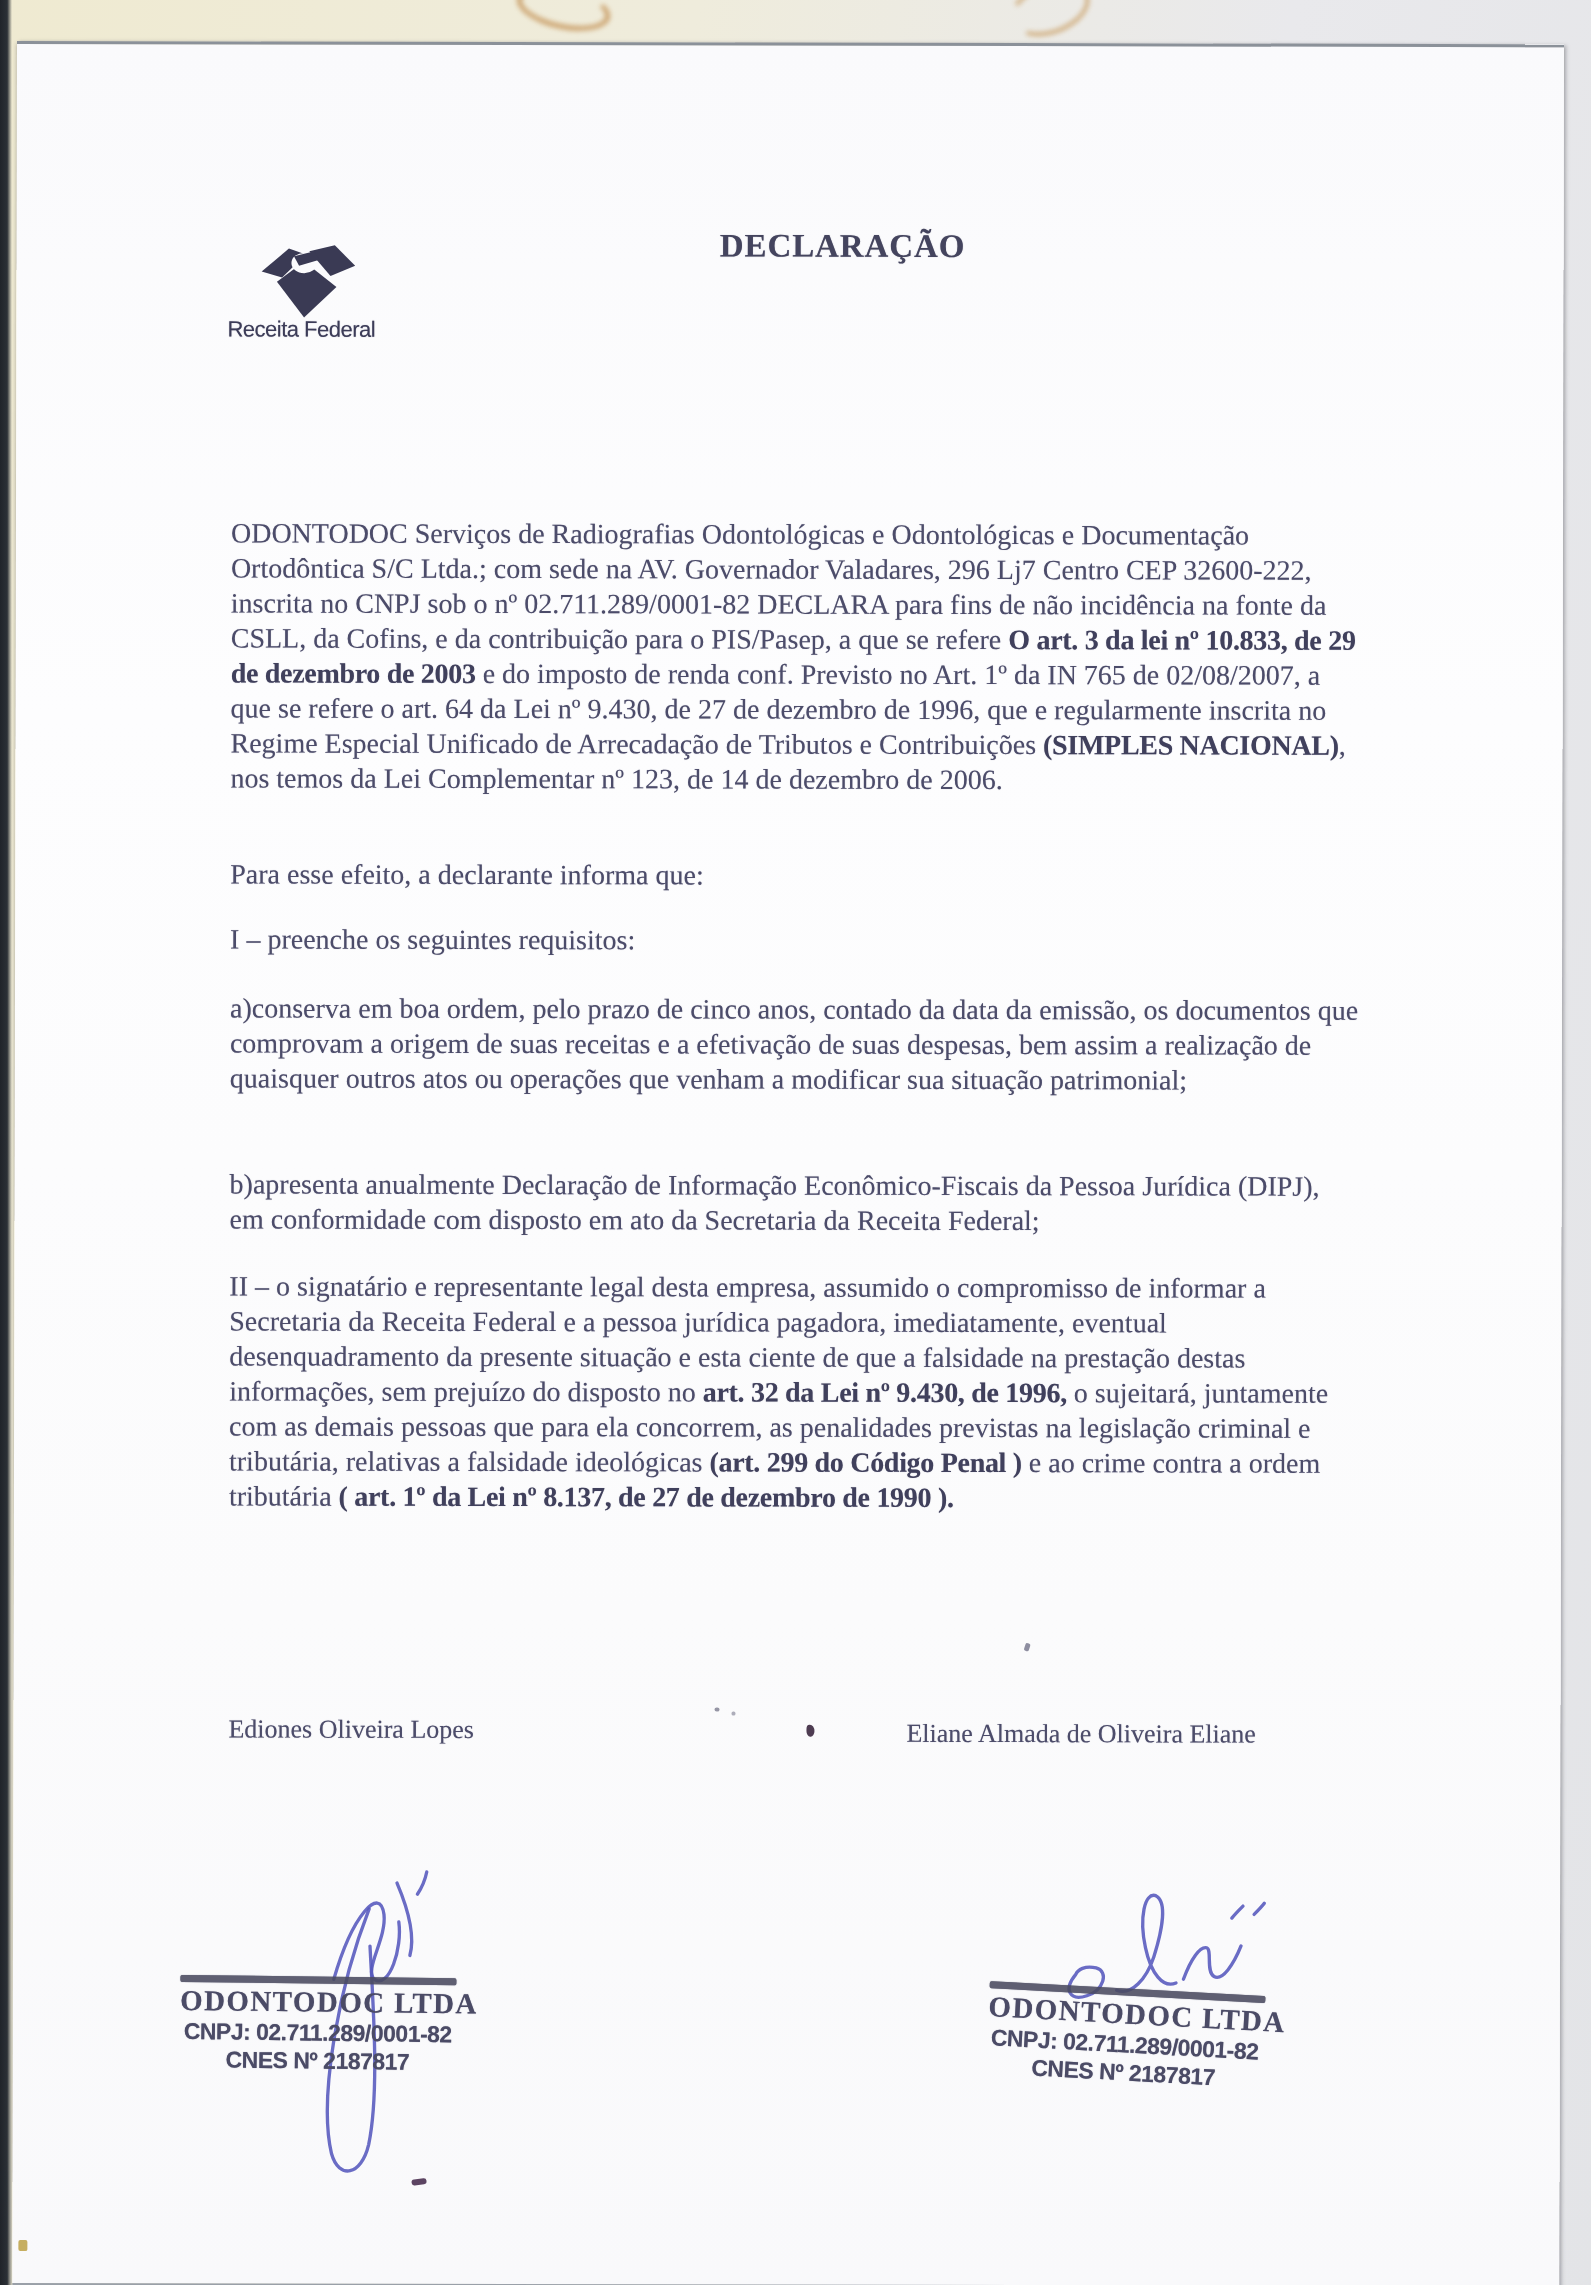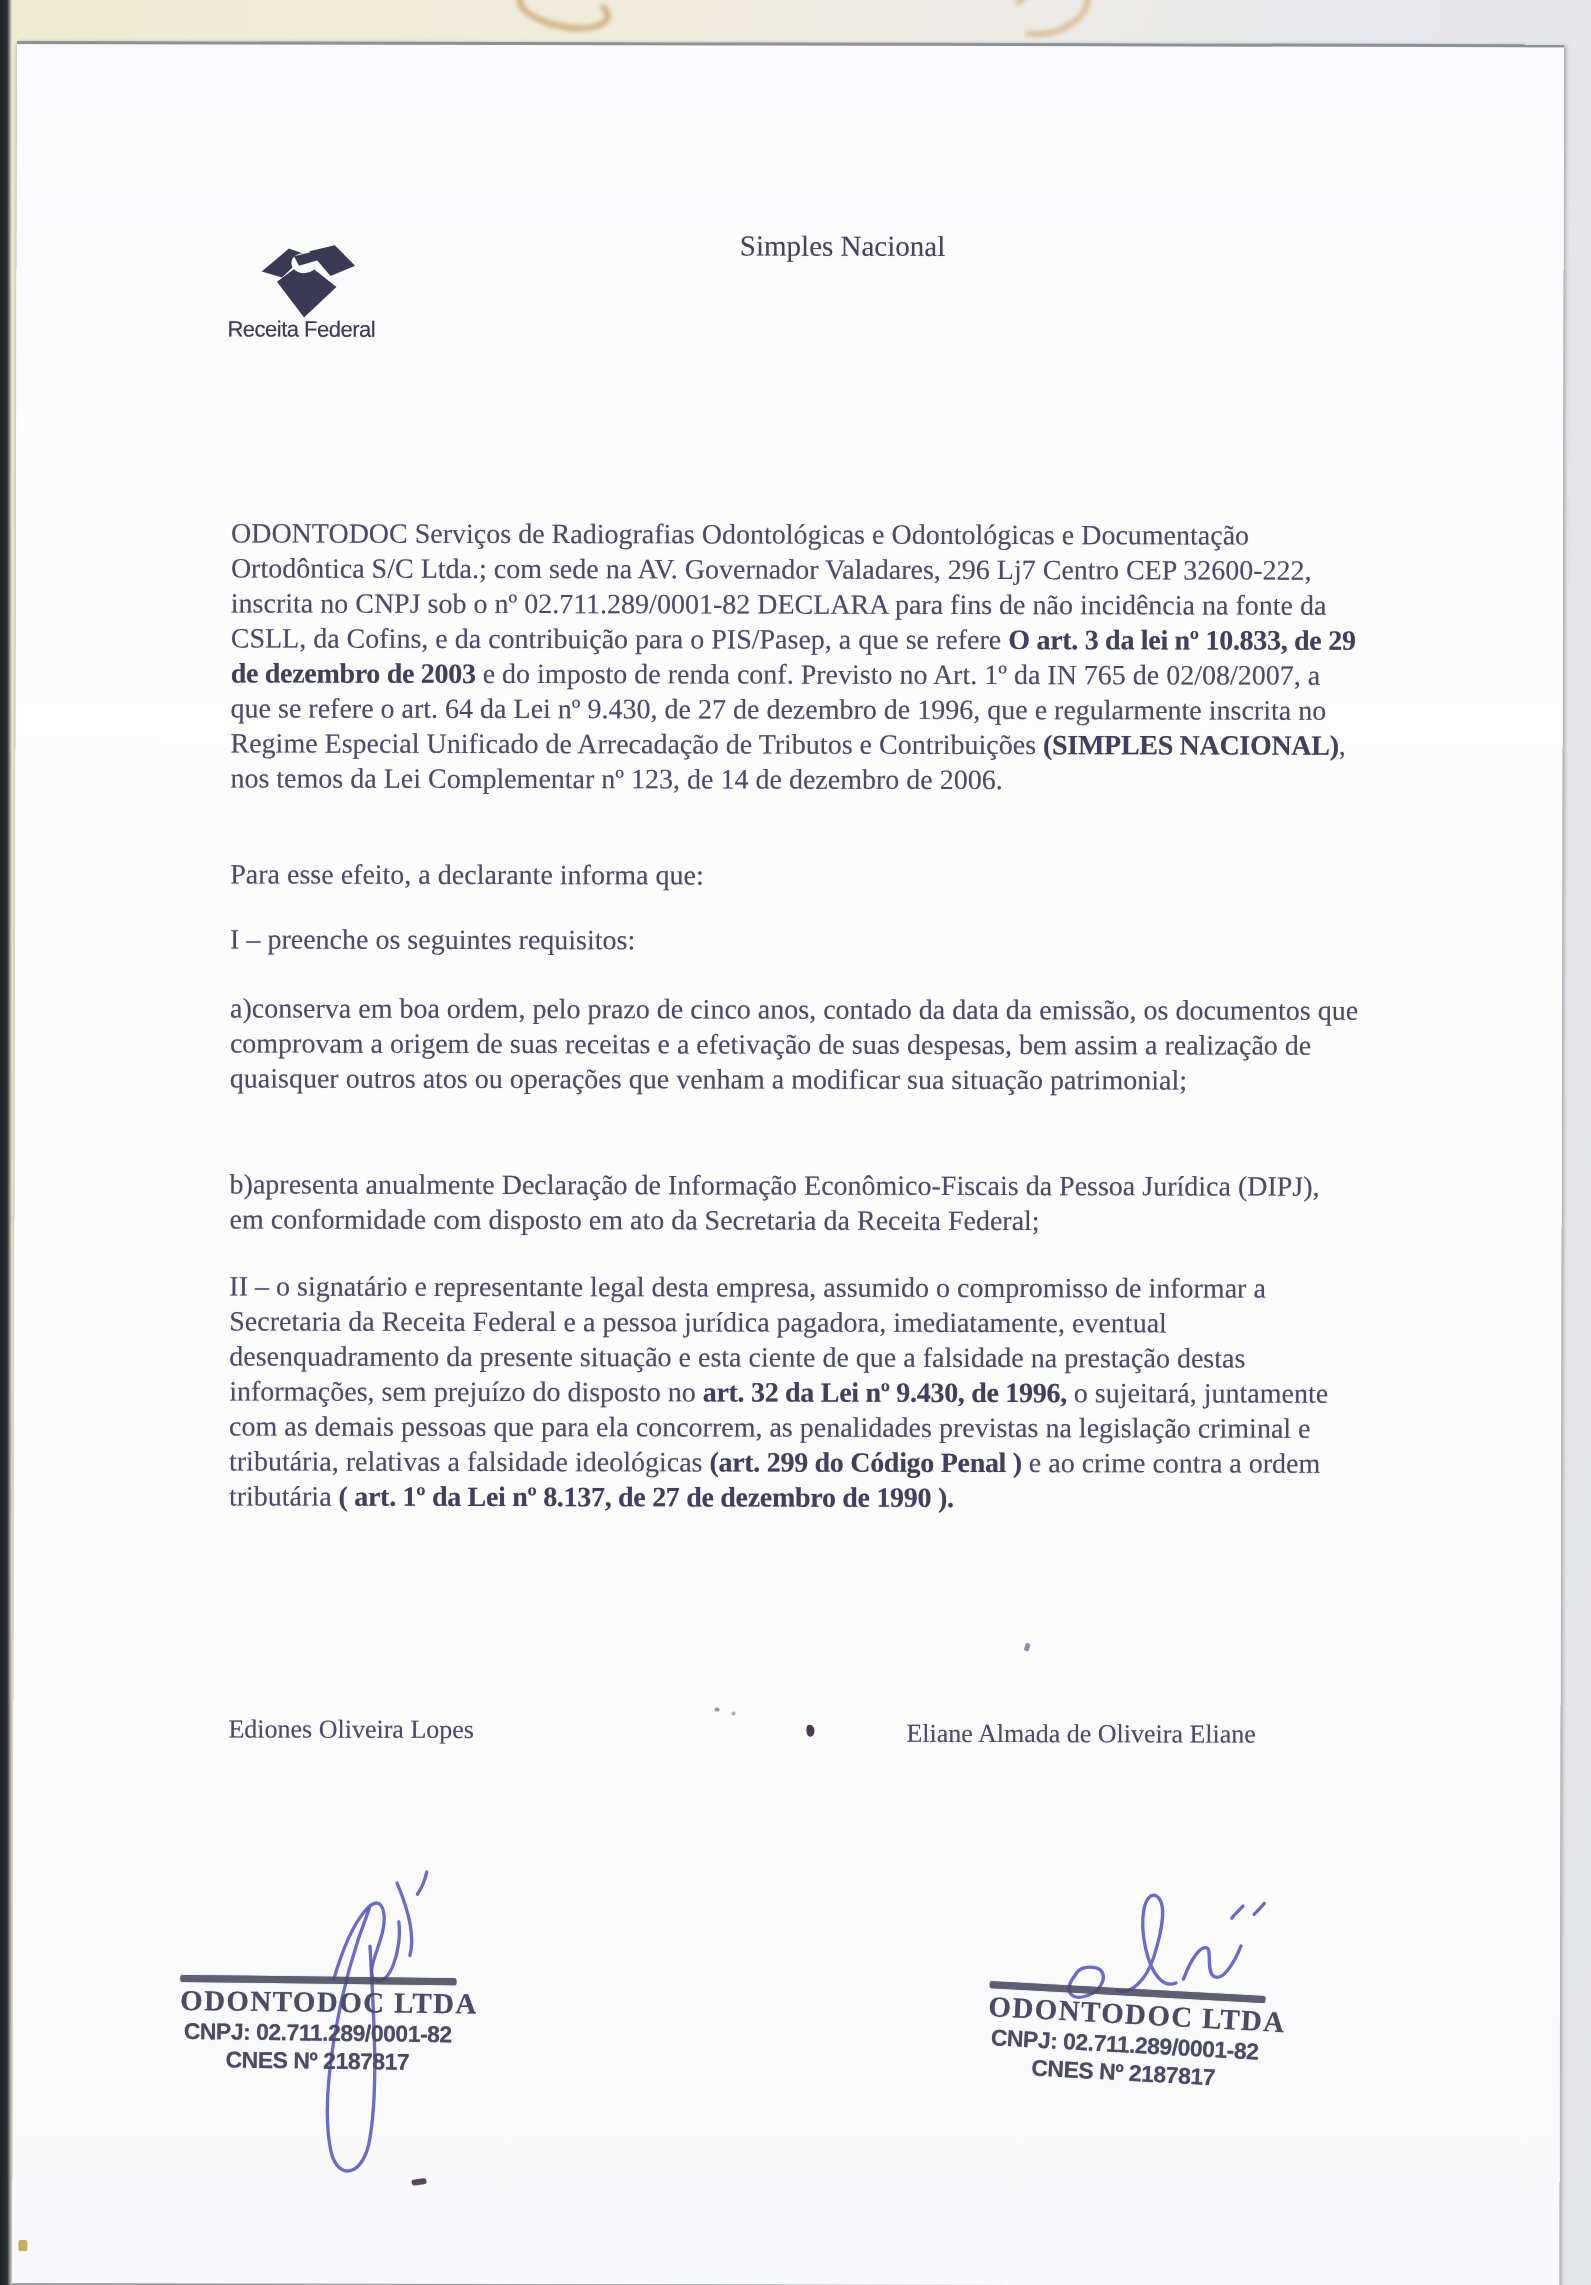--- a/index.html
+++ b/index.html
@@ -83,21 +83,21 @@
     <svg class="logo-mark" viewBox="0 0 130 100" xmlns="http://www.w3.org/2000/svg">
       <polygon points="14,40 46,13 66,20 38,47" fill="#3a3a54"></polygon>
       <polygon points="70,16 100,9 124,33 95,45" fill="#3a3a54"></polygon>
       <polygon points="32,52 64,28 102,58 64,94" fill="#3a3a54"></polygon>
       <ellipse cx="64" cy="30" rx="15" ry="12" fill="#fbfbfd"></ellipse>
       <polygon points="52,22 76,16 82,26 58,33" fill="#3a3a54"></polygon>
     </svg>
     <div class="logo-label">Receita Federal</div>
 
     <div class="titleblock">
-      <div class="doc-subtitle">Simples Nacional</div>
+      <div class="doc-title">DECLARAÇÃO</div>
     </div>
 
     <p class="para p1"><span>ODONTODOC Serviços de Radiografias Odontológicas e Odontológicas e Documentação Ortodôntica S/C Ltda.; com sede na AV. Governador Valadares, 296 Lj7 Centro CEP 32600-222, inscrita no CNPJ sob o nº 02.711.289/0001-82 DECLARA para fins de não incidência na fonte da CSLL, da Cofins, e da contribuição para o PIS/Pasep, a que se refere </span><b>O art. 3 da lei nº 10.833, de 29 de dezembro de 2003</b><span> e do imposto de renda conf. Previsto no Art. 1º da IN 765 de 02/08/2007, a que se refere o art. 64 da Lei nº 9.430, de 27 de dezembro de 1996, que e regularmente inscrita no Regime Especial Unificado de Arrecadação de Tributos e Contribuições </span><b>(SIMPLES NACIONAL)</b><span>, nos temos da Lei Complementar nº 123, de 14 de dezembro de 2006.</span></p>
 
     <p class="para p2">Para esse efeito, a declarante informa que:</p>
     <p class="para p3">I – preenche os seguintes requisitos:</p>
     <p class="para p4">a)conserva em boa ordem, pelo prazo de cinco anos, contado da data da emissão, os documentos que comprovam a origem de suas receitas e a efetivação de suas despesas, bem assim a realização de quaisquer outros atos ou operações que venham a modificar sua situação patrimonial;</p>
     <p class="para p5">b)apresenta anualmente Declaração de Informação Econômico-Fiscais da Pessoa Jurídica (DIPJ), em conformidade com disposto em ato da Secretaria da Receita Federal;</p>
 
     <p class="para p6"><span>II – o signatário e representante legal desta empresa, assumido o compromisso de informar a Secretaria da Receita Federal e a pessoa jurídica pagadora, imediatamente, eventual desenquadramento da presente situação e esta ciente de que a falsidade na prestação destas informações, sem prejuízo do disposto no </span><b>art. 32 da Lei nº 9.430, de 1996,</b><span> o sujeitará, juntamente com as demais pessoas que para ela concorrem, as penalidades previstas na legislação criminal e tributária, relativas a falsidade ideológicas </span><b>(art. 299 do Código Penal )</b><span> e ao crime contra a ordem tributária </span><b>( art. 1º da Lei nº 8.137, de 27 de dezembro de 1990 ).</b></p>

